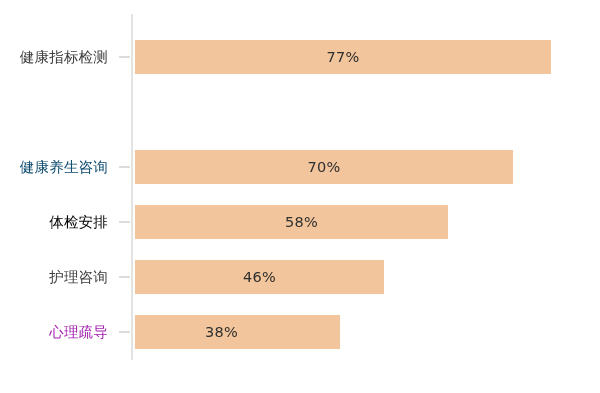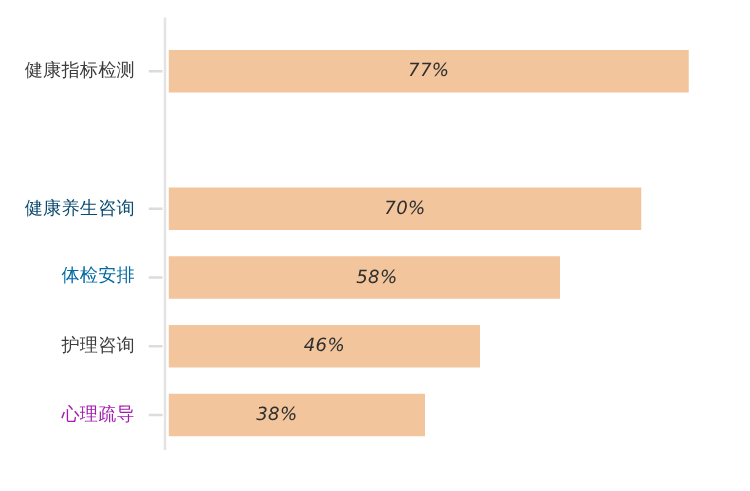--- a/index.html
+++ b/index.html
@@ -87,21 +87,20 @@
     position: absolute;
     left: 135px;
     top: 0;
     height: 34px;
     line-height: 34px;
     text-align: center;
     font-size: 14.5px;
     color: #2f2f2f;
     letter-spacing: 0.3px;
     pointer-events: none;
-    font-style: italic;
   }
 </style>
 </head>
 <body>
 
 <div id="chart-root" style="background: rgb(255, 255, 255);">
 
   <div class="axis-line" style="background: rgb(227, 227, 227);"></div>
 
   <div class="plot-area">
@@ -115,21 +114,21 @@
 
 
     <div class="bar-row" style="top:150px;">
       <div class="cat-label" style="color: #0c4a6e;">健康养生咨询</div>
       <div class="tick" style="background: rgb(220, 220, 220);"></div>
       <div class="bar" style="width: 378px; background: rgb(242, 197, 156);"></div>
       <div class="bar-value" style="width: 378px; color: rgb(47, 47, 47); border-radius: 11px;">70%</div>
     </div>
 
     <div class="bar-row" style="top:205px;">
-      <div class="cat-label" style="color: #0369a1; font-family: Liberation Mono, monospace;">体检安排</div>
+      <div class="cat-label" style="color: #000000;">体检安排</div>
       <div class="tick" style="background: rgb(220, 220, 220);"></div>
       <div class="bar" style="width: 313px; background: rgb(242, 197, 156);"></div>
       <div class="bar-value" style="width: 313px; color: rgb(47, 47, 47); padding-left: 10px;">58%</div>
     </div>
 
     <div class="bar-row" style="top:260px;">
       <div class="cat-label" style="color: rgb(60, 60, 60);">护理咨询</div>
       <div class="tick" style="background: rgb(220, 220, 220);"></div>
       <div class="bar" style="width: 249px; background: rgb(242, 197, 156);"></div>
       <div class="bar-value" style="width: 249px; color: rgb(47, 47, 47);">46%</div>

